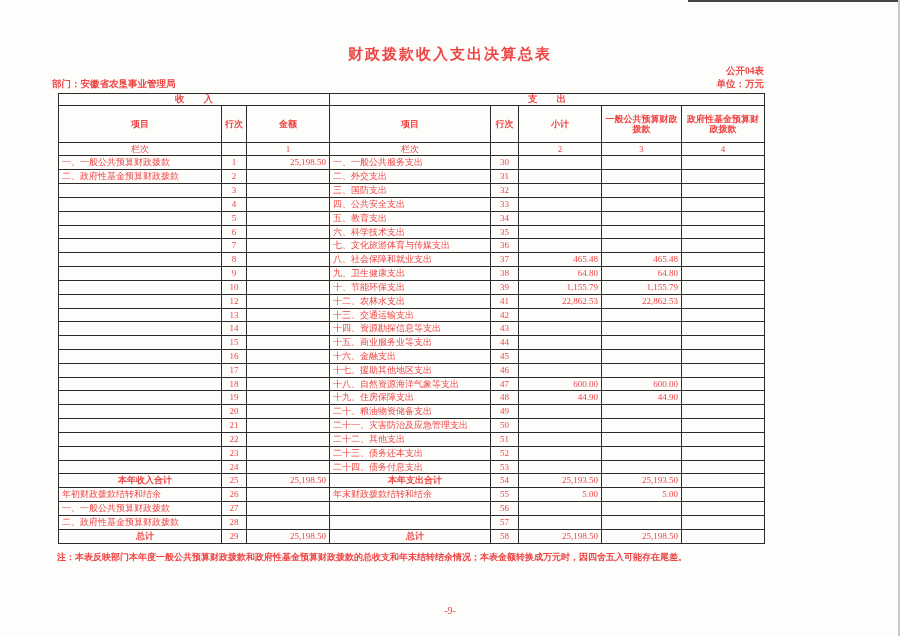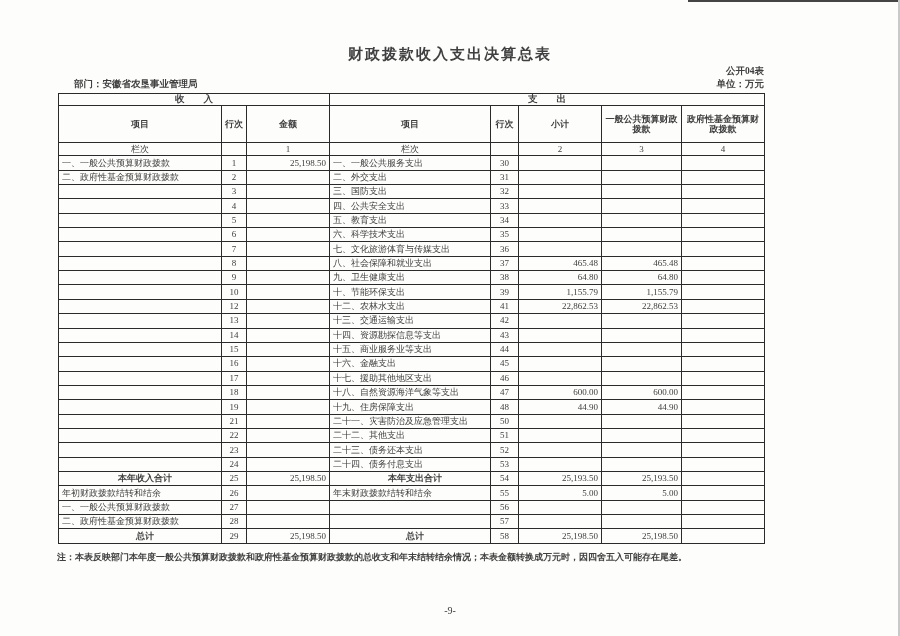--- a/index.html
+++ b/index.html
@@ -1,24 +1,24 @@
 <!DOCTYPE html>
 <html><head>
 <meta charset="utf-8">
 <style>
   html,body{margin:0;padding:0;background:#e8e8e8;}
   .page{position:relative;width:900px;height:636px;background:#fdfdfb;overflow:hidden;
-        font-family:"Liberation Serif","DejaVu Serif",serif;color:#404040;}
+        font-family:"Liberation Serif","DejaVu Serif",serif;color:#ef4444;}
   .scan-top{position:absolute;top:0;right:0;width:212px;height:2px;background:#444;}
   .scan-right{position:absolute;top:0;right:0;width:2px;height:636px;background:#c9c9c9;}
   .title{position:absolute;left:0;top:45px;width:900px;text-align:center;
          font-size:15px;font-weight:bold;letter-spacing:2px;}
   .form-code{position:absolute;right:136px;top:65px;font-size:9.5px;font-weight:bold;}
   .unit{position:absolute;right:136px;top:78px;font-size:9.5px;font-weight:bold;margin-left:8px;}
-  .dept{position:absolute;left:74px;top:78px;font-size:9.5px;font-weight:bold;}
+  .dept{position:absolute;left:52px;top:78px;font-size:9.5px;font-weight:bold;}
   table.main{position:absolute;left:58px;top:93px;width:707px;height:451px;
              border-collapse:collapse;table-layout:fixed;font-size:9px;}
   .main th,.main td{border:1px solid #2a2a2a;padding:0 2px;overflow:hidden;
                     line-height:1.2;font-weight:normal;vertical-align:middle;}
   .main{border:1.5px solid #2a2a2a;}
   tr.sec-row{height:12px;}
   tr.sec-row th{font-weight:bold;text-align:center;font-size:9.5px;}
   tr.colhead-row{height:37px;padding-left:40px;}
   tr.colhead-row th{text-align:center;font-weight:bold;}
   tr.idx-row{height:13px;}
@@ -256,20 +256,30 @@
           <td class="lineno">19</td>
           <td class="amt"></td>
           <td class="item">十九、住房保障支出</td>
           <td class="lineno">48</td>
           <td class="amt">44.90</td>
           <td class="amt">44.90</td>
           <td class="amt"></td>
         </tr>
         <tr>
           <td class="item"></td>
+          <td class="lineno">20</td>
+          <td class="amt"></td>
+          <td class="item">二十、粮油物资储备支出</td>
+          <td class="lineno">49</td>
+          <td class="amt"></td>
+          <td class="amt"></td>
+          <td class="amt"></td>
+        </tr>
+        <tr>
+          <td class="item"></td>
           <td class="lineno">21</td>
           <td class="amt"></td>
           <td class="item">二十一、灾害防治及应急管理支出</td>
           <td class="lineno">50</td>
           <td class="amt"></td>
           <td class="amt"></td>
           <td class="amt"></td>
         </tr>
         <tr>
           <td class="item"></td>

